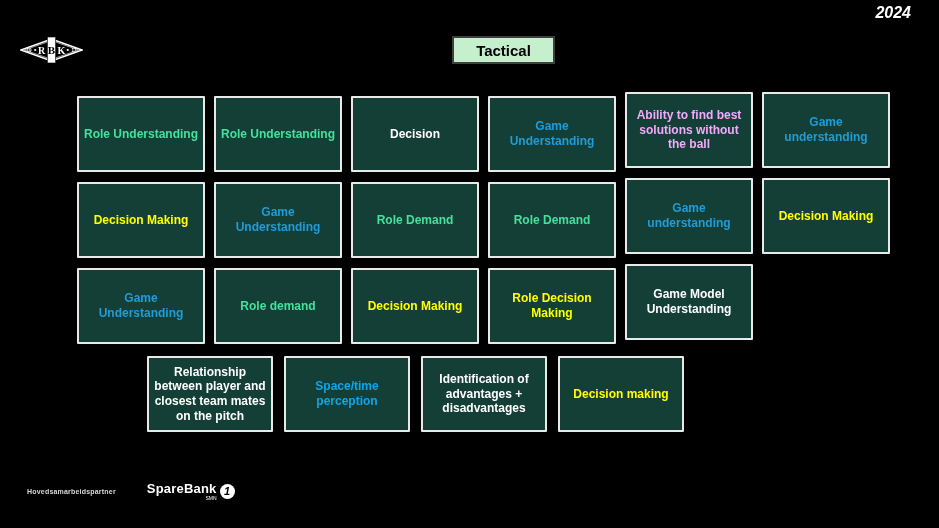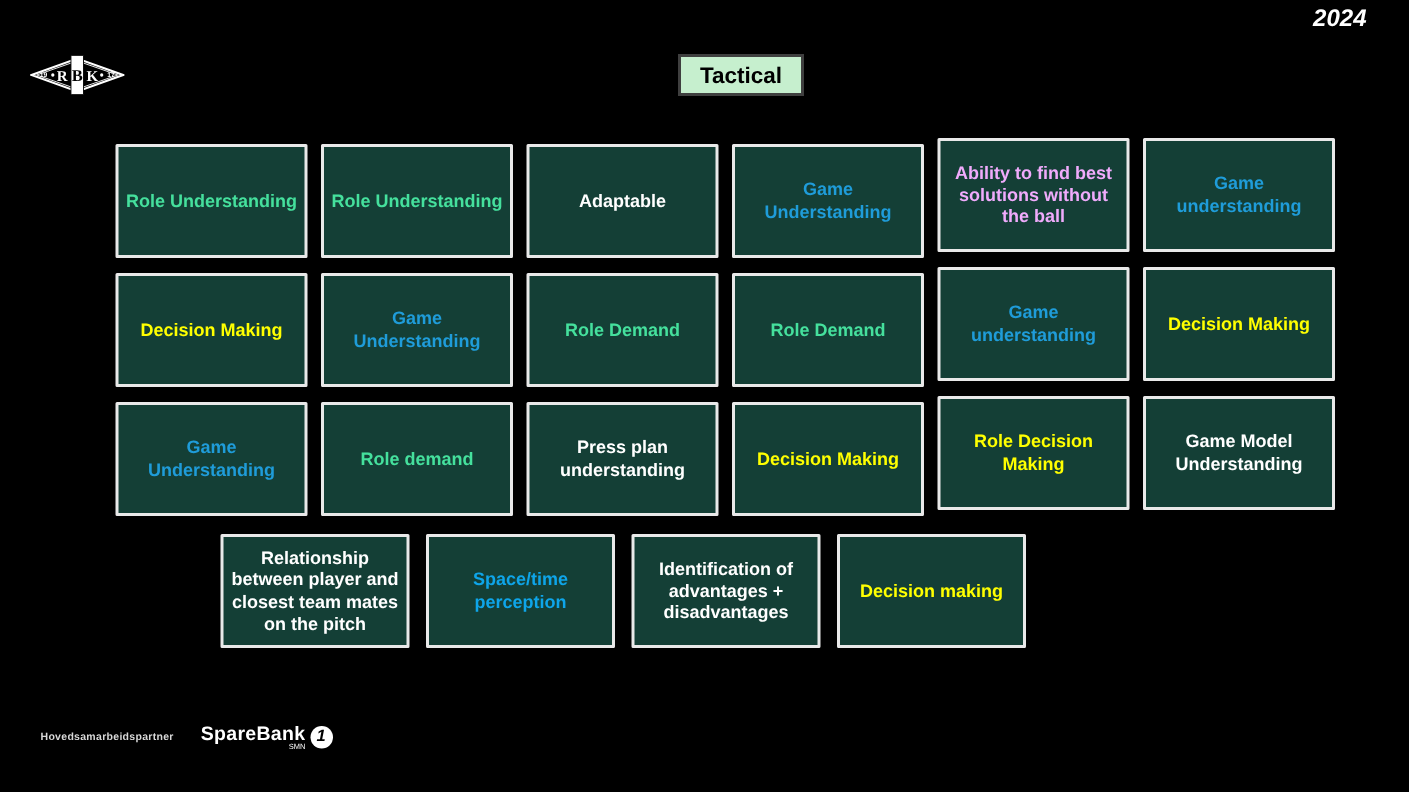--- a/index.html
+++ b/index.html
@@ -24,21 +24,21 @@
   }
   .club-logo {
     position: absolute;
     left: 20px;
     top: 37px;
   }
   .title-badge {
     position: absolute;
     left: 452px;
     top: 36px;
-    width: 84px;
+    width: 103px;
     height: 28px;
     background: var(--title-bg, #c6efce);
     border: 2px solid var(--title-border, #3f3f3f);
     box-sizing: border-box;
     display: flex;
     align-items: center;
     justify-content: center;
     color: var(--title-text, #000);
     font-size: 15px;
     font-weight: bold;
@@ -86,21 +86,21 @@
     line-height: 1.22;
   }
 
   
   .footer {
     position: absolute;
     left: 27px;
     top: 481px;
     display: flex;
     align-items: center;
-    gap: 18px;
+    gap: 31px;
   }
   .partner-label {
     color: #d8d8d8;
     font-size: 7px;
     font-weight: bold;
     letter-spacing: 0.2px;
   }
   .sparebank {
     display: flex;
     align-items: center;
@@ -163,21 +163,21 @@
   </div>
 
   <div id="grid-main">
       <div class="card">
         <span style="color: rgb(69, 224, 157);">Role Understanding</span>
       </div>
       <div class="card">
         <span style="color: rgb(69, 224, 157);">Role Understanding</span>
       </div>
       <div class="card">
-        <span style="color: rgb(255, 255, 255);">Adaptable</span>
+        <span style="color: rgb(255, 255, 255);">Decision</span>
       </div>
       <div class="card">
         <span style="color: rgb(31, 156, 217);">Game Understanding</span>
       </div>
       <div class="card">
         <span style="color: #f0abfc;">Ability to find best solutions without the ball</span>
       </div>
       <div class="card">
         <span style="color: rgb(31, 156, 217);">Game understanding</span>
       </div>
@@ -197,23 +197,20 @@
         <span style="color: rgb(31, 156, 217);">Game understanding</span>
       </div>
       <div class="card">
         <span style="color: rgb(255, 255, 0);">Decision Making</span>
       </div>
       <div class="card">
         <span style="color: rgb(31, 156, 217);">Game Understanding</span>
       </div>
       <div class="card">
         <span style="color: rgb(69, 224, 157);">Role demand</span>
-      </div>
-      <div class="card">
-        <span style="color: rgb(255, 255, 255);">Press plan understanding</span>
       </div>
       <div class="card">
         <span style="color: rgb(255, 255, 0);">Decision Making</span>
       </div>
       <div class="card">
         <span style="color: rgb(255, 255, 0);">Role Decision Making</span>
       </div>
       <div class="card">
         <span style="color: rgb(255, 255, 255);">Game Model Understanding</span>
       </div>

